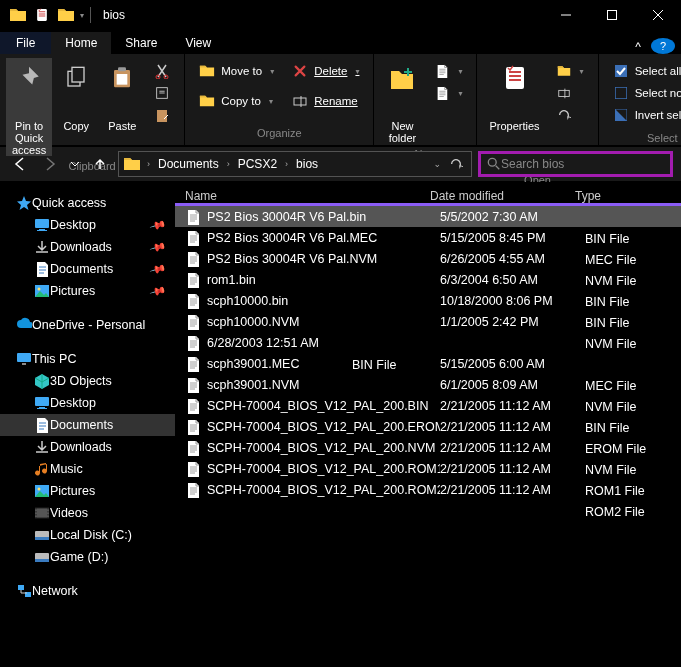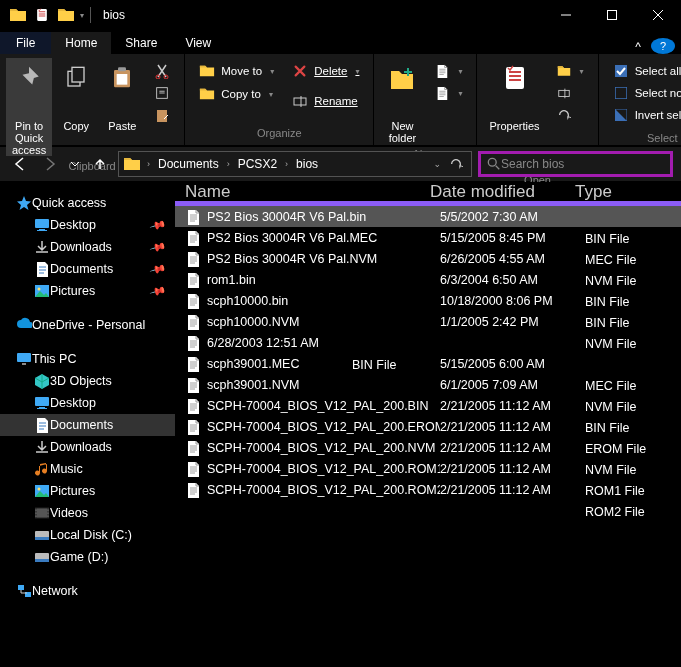--- a/index.html
+++ b/index.html
@@ -51,21 +51,21 @@
   .main { display: flex; height: calc(667px - 30px - 24px - 92px - 36px); background:#000;}
   .sidebar { width: 175px; background: #000; padding: 10px 0 0 0; overflow:hidden;}
   .sidebar .group2 { margin-bottom: 12px; }
   .sbitem { display: flex; align-items: center; height: 22px; padding-left: 16px; color: #fff; font-size: 12.5px; position:relative;}
   .sbitem.child { padding-left: 34px; }
   .sbitem.selected { background: #333; }
   .sbitem .pin { position:absolute; right:10px; color:#777; font-size:11px; transform:rotate(30deg);}
   .sbitem .ic { width:16px; height:16px; display:flex; align-items:center; justify-content:center; flex-shrink:0;}
 
   .filepane { flex: 1; background: #000; }
-  .colheaders { display: flex; height: 24px; align-items: flex-start; border-bottom: 5px solid #8b5cf6; color: #ccc; font-size: 17px; }
+  .colheaders { display: flex; height: 24px; align-items: flex-end; border-bottom: 3px solid #8b5cf6; color: #ccc; font-size: 12px; }
   .col-name { width: 255px; padding-left: 10px; }
   .col-date { width: 145px; }
   .col-type { flex:1; }
   .rowlist {}
   .row { display: flex; height: 21px; align-items: center; color: #fff; font-size: 12.5px; }
   .row.selected { background: #555; }
   .row .ic { width:16px; height:16px; margin: 0 6px 0 10px; flex-shrink:0;}
   .row .c-name { width: 233px; overflow:hidden; white-space:nowrap;}
   .row .c-date { width: 145px; }
   .row .c-type { flex:1;margin-top:44px; }
@@ -301,21 +301,21 @@
               </svg>
             </div>
           </div>
       </div>
     </div>
     <div class="label">Clipboard</div>
   </div>
 
   <div class="group">
     <div class="items">
-      <div class="smallstack" style="gap:1px;">
+      <div class="smallstack" style="gap:8px;">
         <div class="smallbtn">
             <div class="ic">
               <svg width="16" height="16" viewBox="0 0 18 18">
                 <use href="#folder-ic"></use>
               </svg>
             </div>
             <span>Move to</span>
             <span class="dd">▾</span>
           </div>
         <div class="smallbtn">
@@ -746,21 +746,21 @@
           <div class="c-date">5/15/2005 6:00 AM</div>
           <div class="c-type">MEC File</div>
         </div>
         <div class="row">
           <div class="ic">
             <svg width="16" height="16" viewBox="0 0 16 16">
               <use href="#file-ic"></use>
             </svg>
           </div>
           <div class="c-name">scph39001.NVM</div>
-          <div class="c-date">6/1/2005 7:09 AM</div>
+          <div class="c-date">6/1/2005 8:09 AM</div>
           <div class="c-type">NVM File</div>
         </div>
         <div class="row">
           <div class="ic">
             <svg width="16" height="16" viewBox="0 0 16 16">
               <use href="#file-ic"></use>
             </svg>
           </div>
           <div class="c-name">SCPH-70004_BIOS_V12_PAL_200.BIN</div>
           <div class="c-date">2/21/2005 11:12 AM</div>

